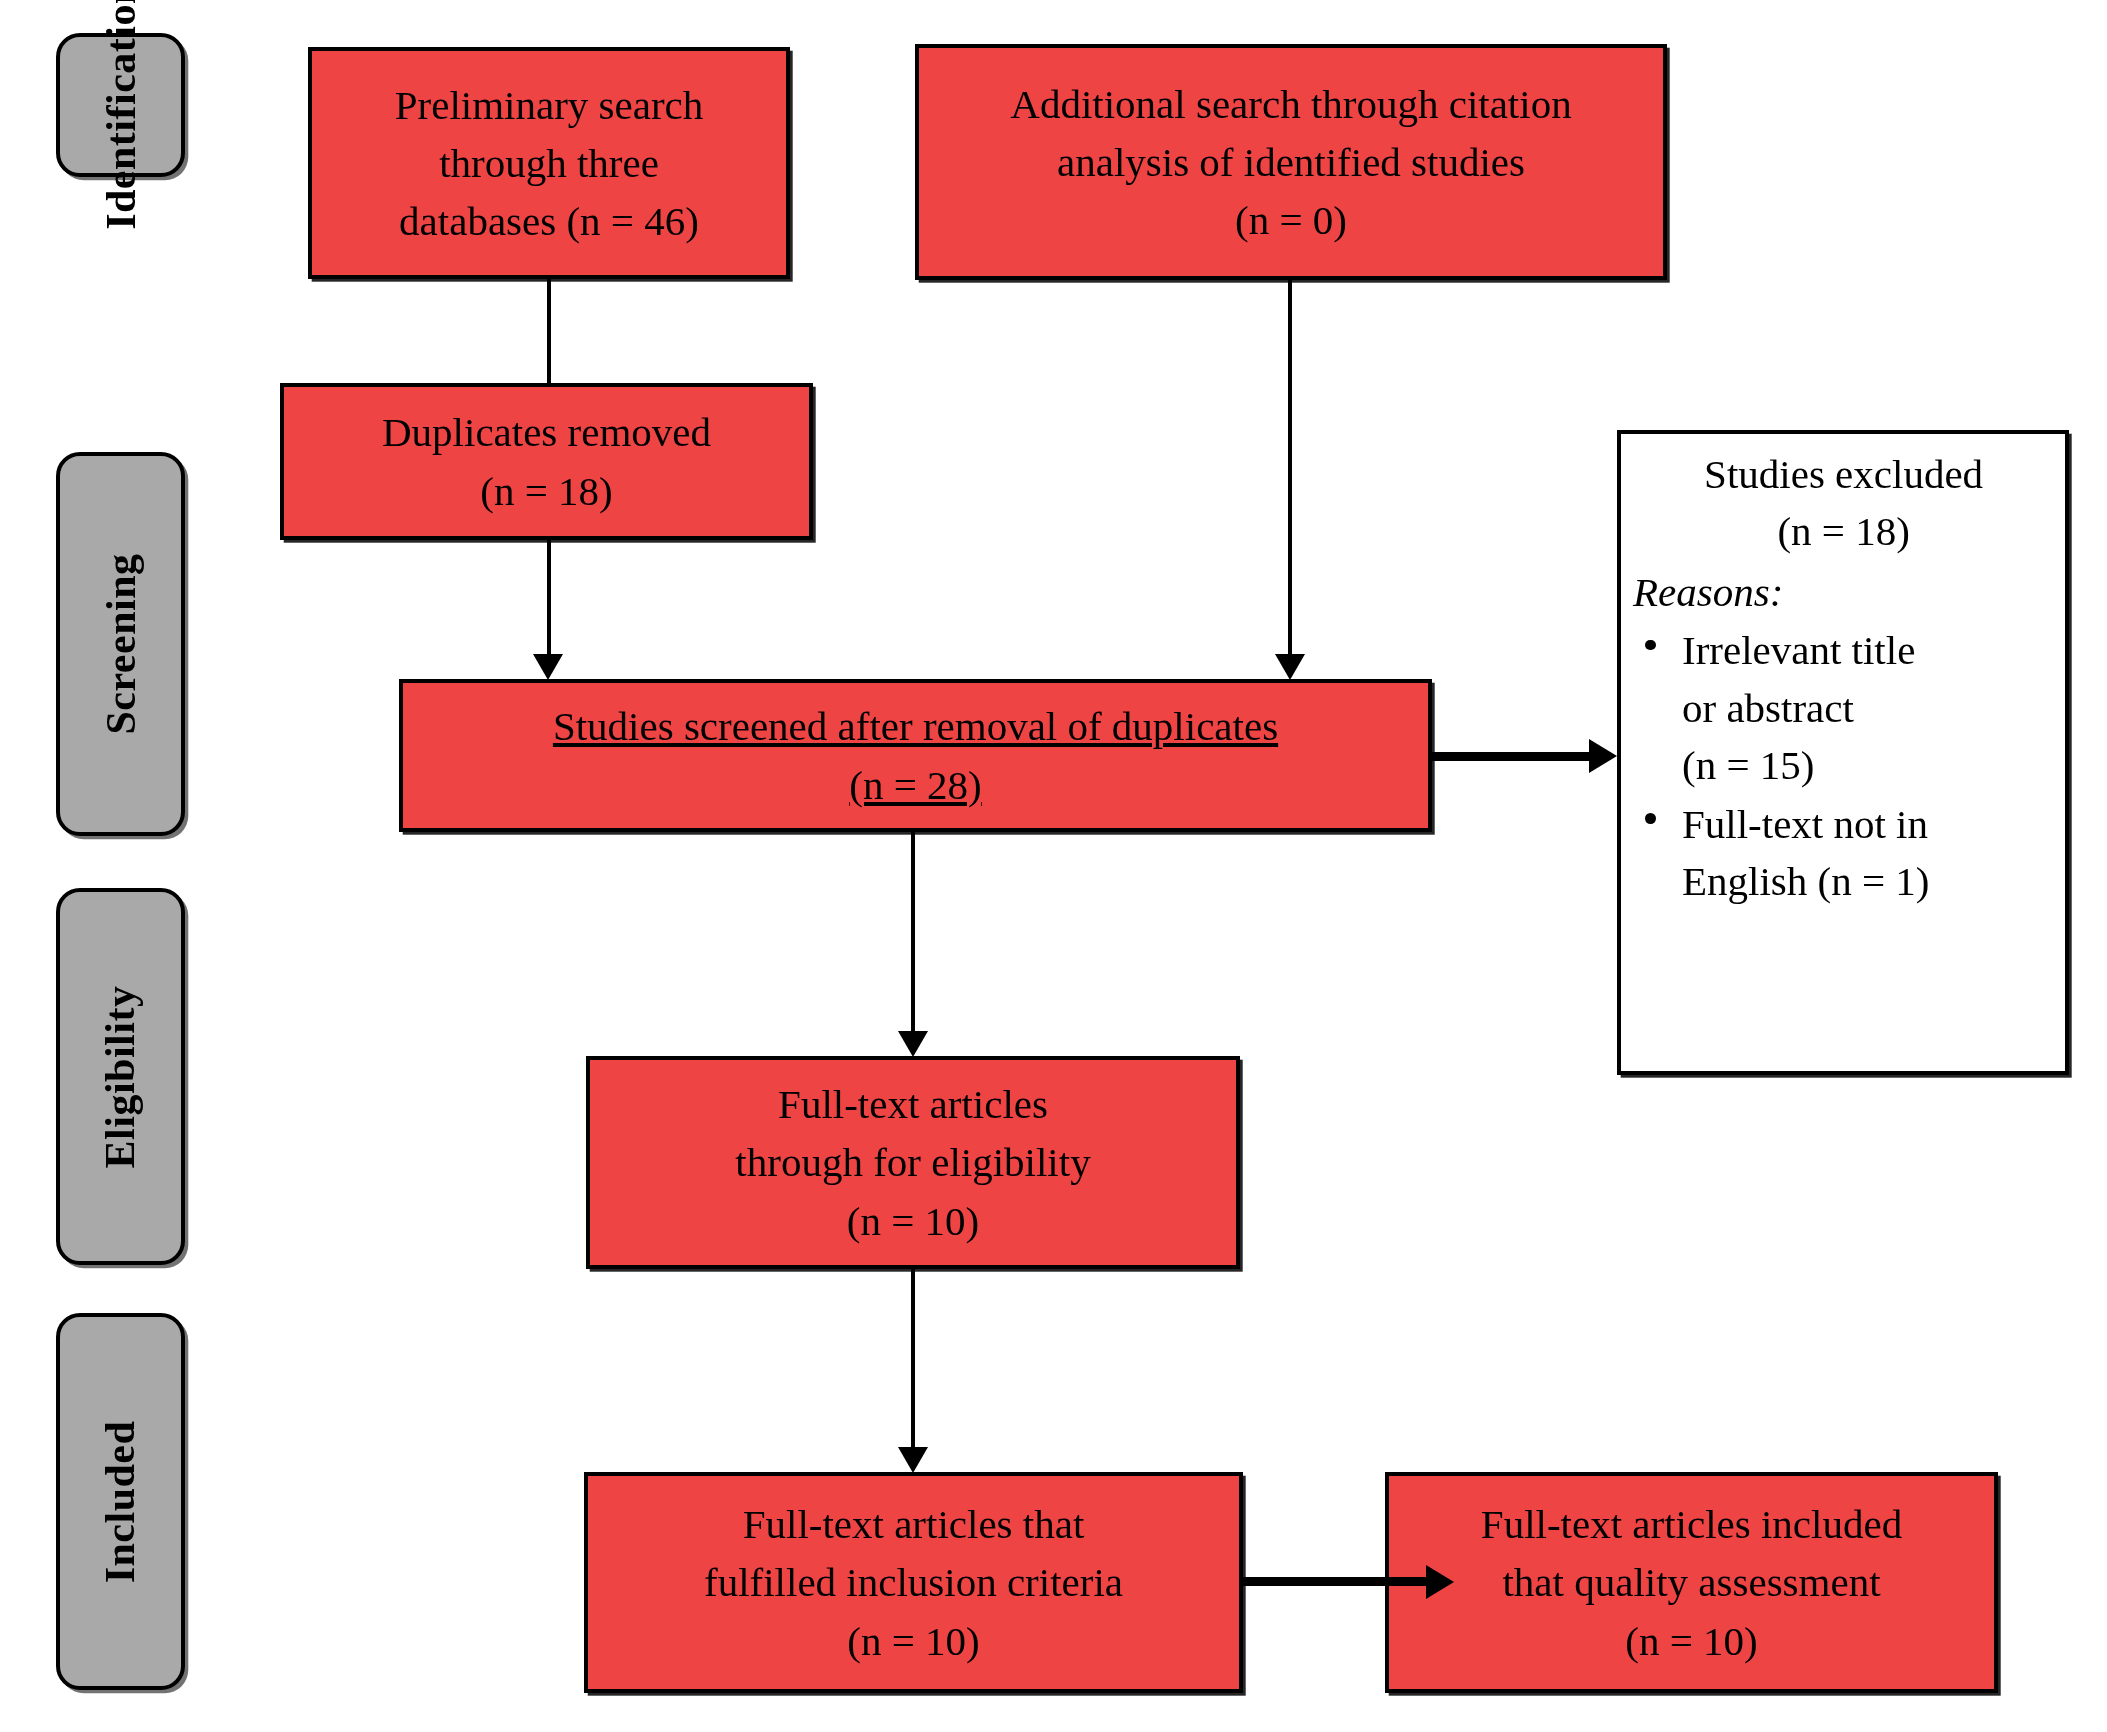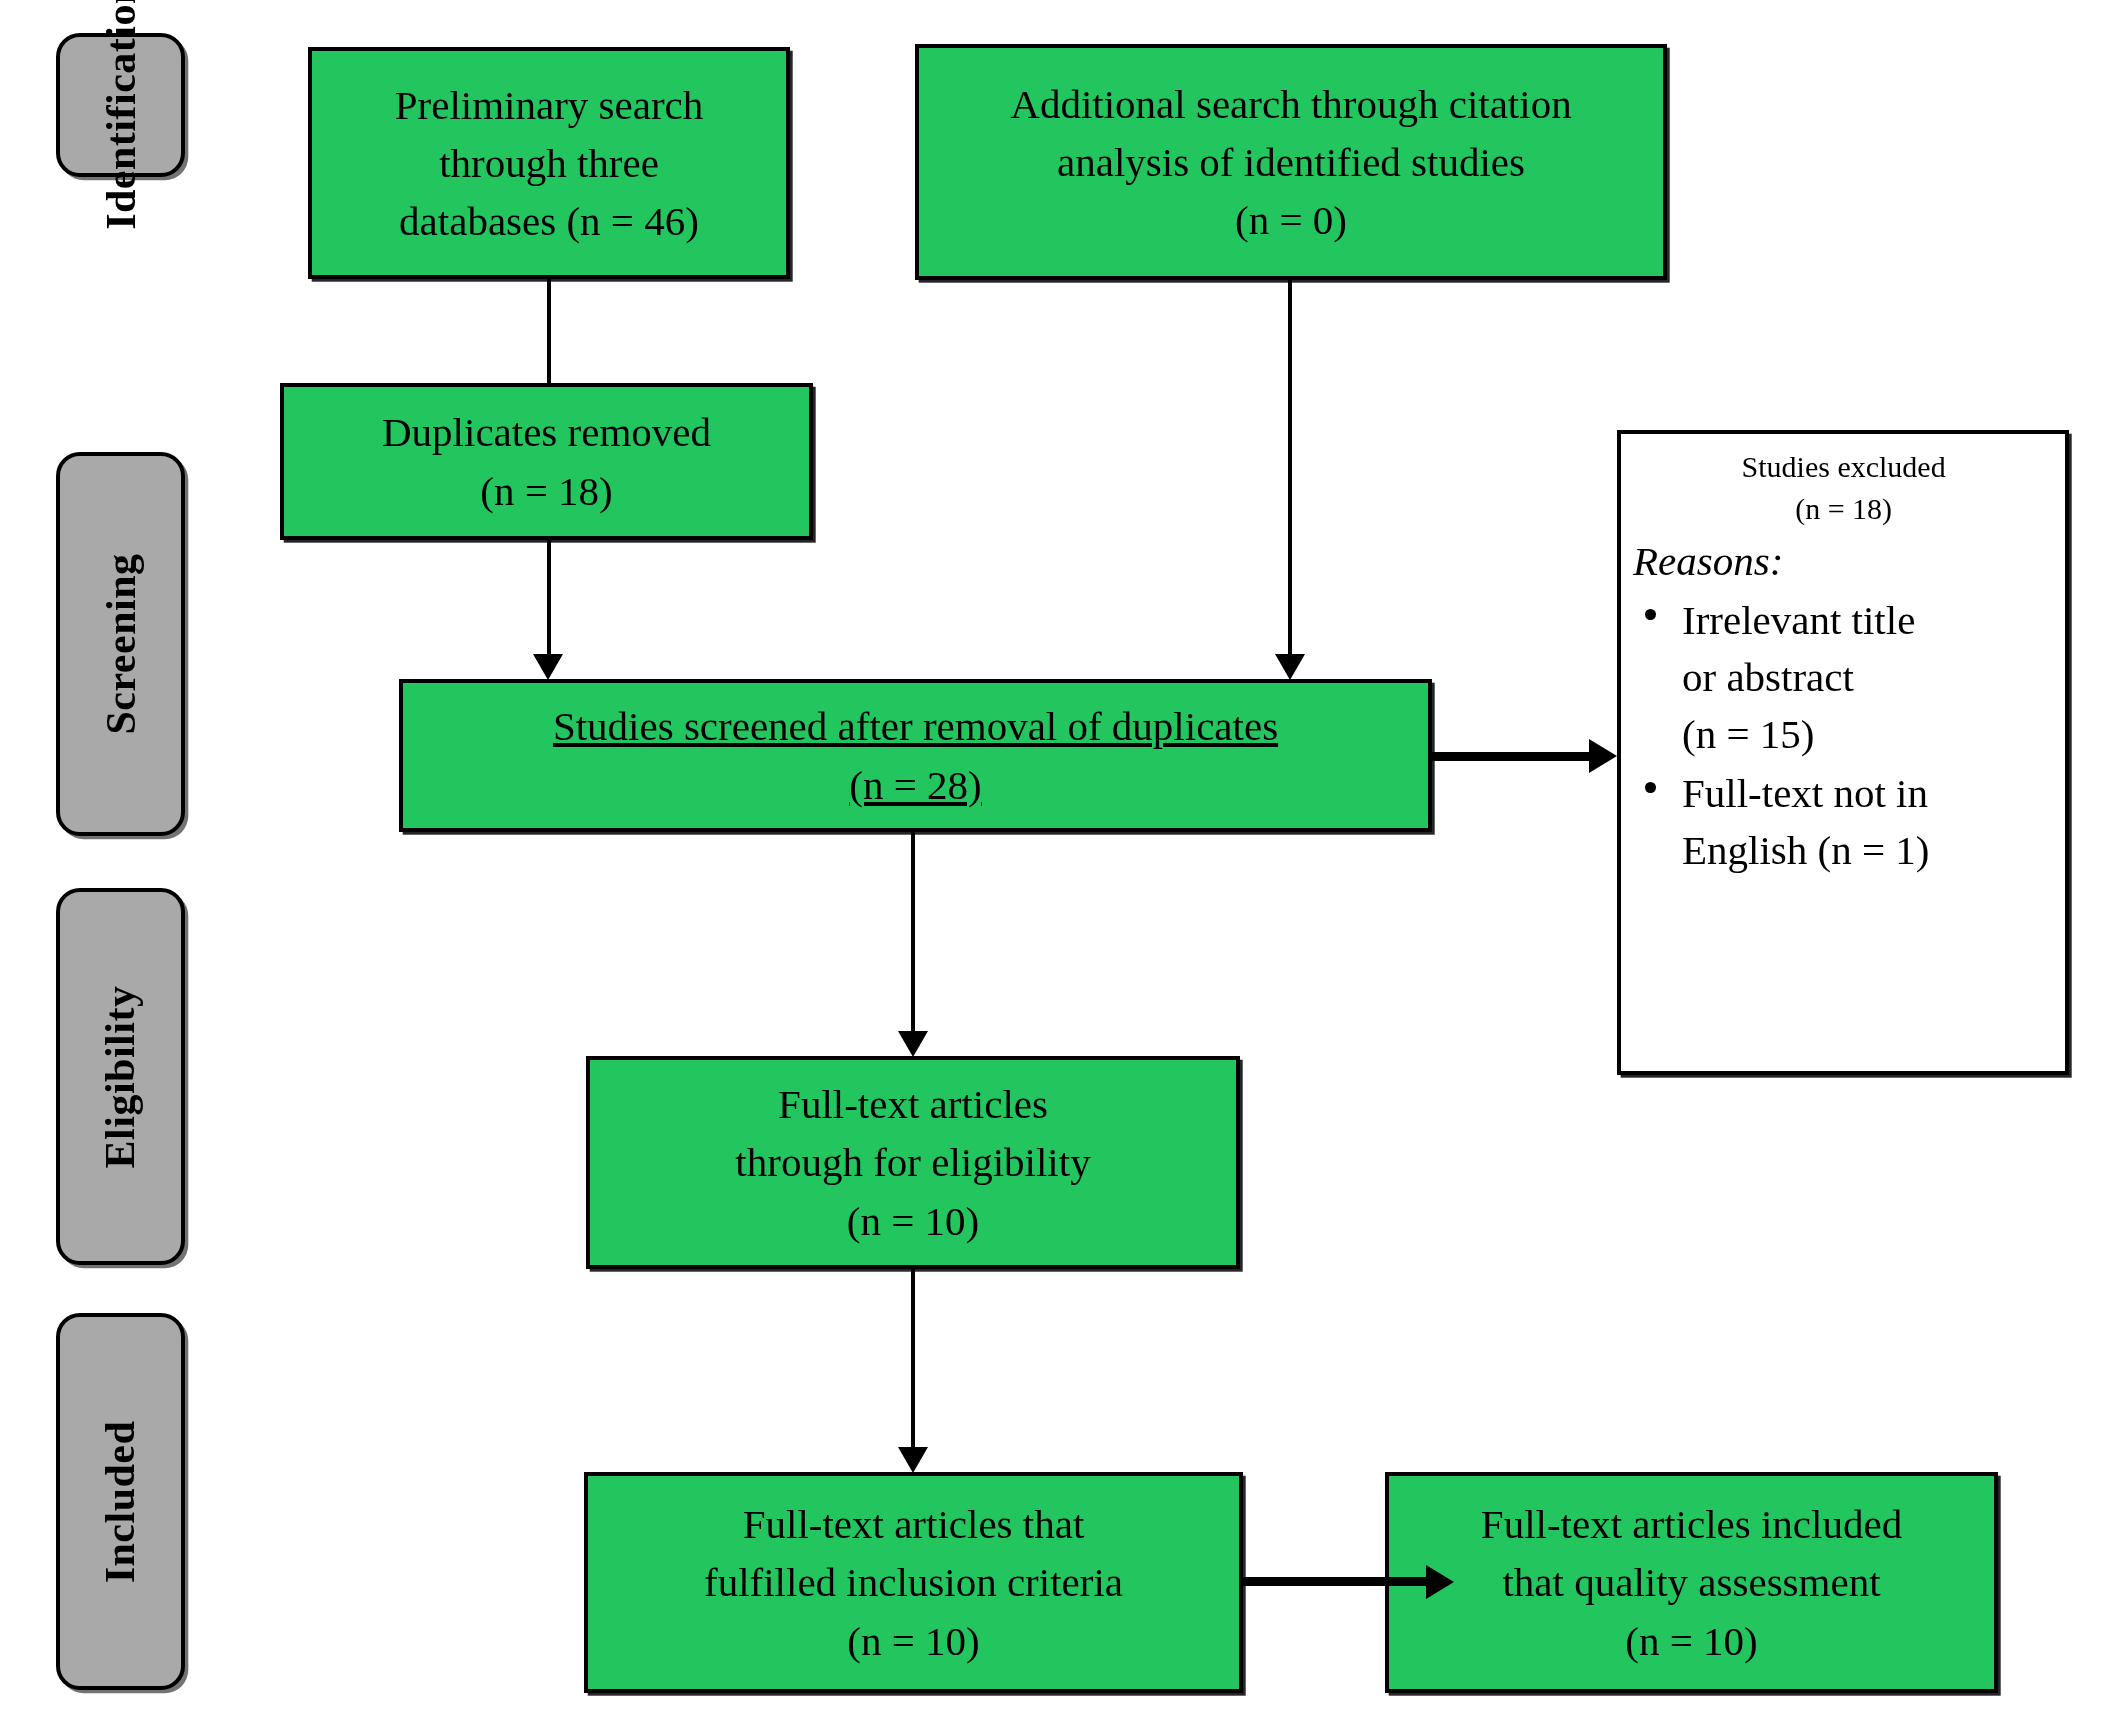--- a/index.html
+++ b/index.html
@@ -37,21 +37,21 @@
     font-size: 42px;
     font-weight: 700;
     letter-spacing: 0.5px;
     color: #000000;
     line-height: 1;
   }
 
   
   .flow-box {
     position: absolute;
-    background: #22c55e;
+    background: #ef4444;
     border: 4.3px solid #000000;
     box-sizing: border-box;
     display: flex;
     flex-direction: column;
     align-items: center;
     justify-content: center;
     text-align: center;
     padding: 5.4px 9.7px;
     box-shadow: 3.2px 3.2px 0 -0.5px rgba(0,0,0,0.85);
   }
@@ -68,21 +68,21 @@
     background: #ffffff;
     border: 4.3px solid #000000;
     box-sizing: border-box;
     padding: 12px 10.8px 9.7px 12px;
     box-shadow: 3.2px 3.2px 0 -0.5px rgba(0,0,0,0.85);
     display: flex;
     flex-direction: column;
   }
   .excluded-box .head {
     text-align: center;
-    font-size: 30px;
+    font-size: 41px;
     line-height: 1.40;
     white-space: nowrap;
   }
   .excluded-box .reasons-label {
     font-style: italic;
     font-size: 41px;
     line-height: 1.42;
     text-align: left;
     margin-top: 2.2px;
   }

